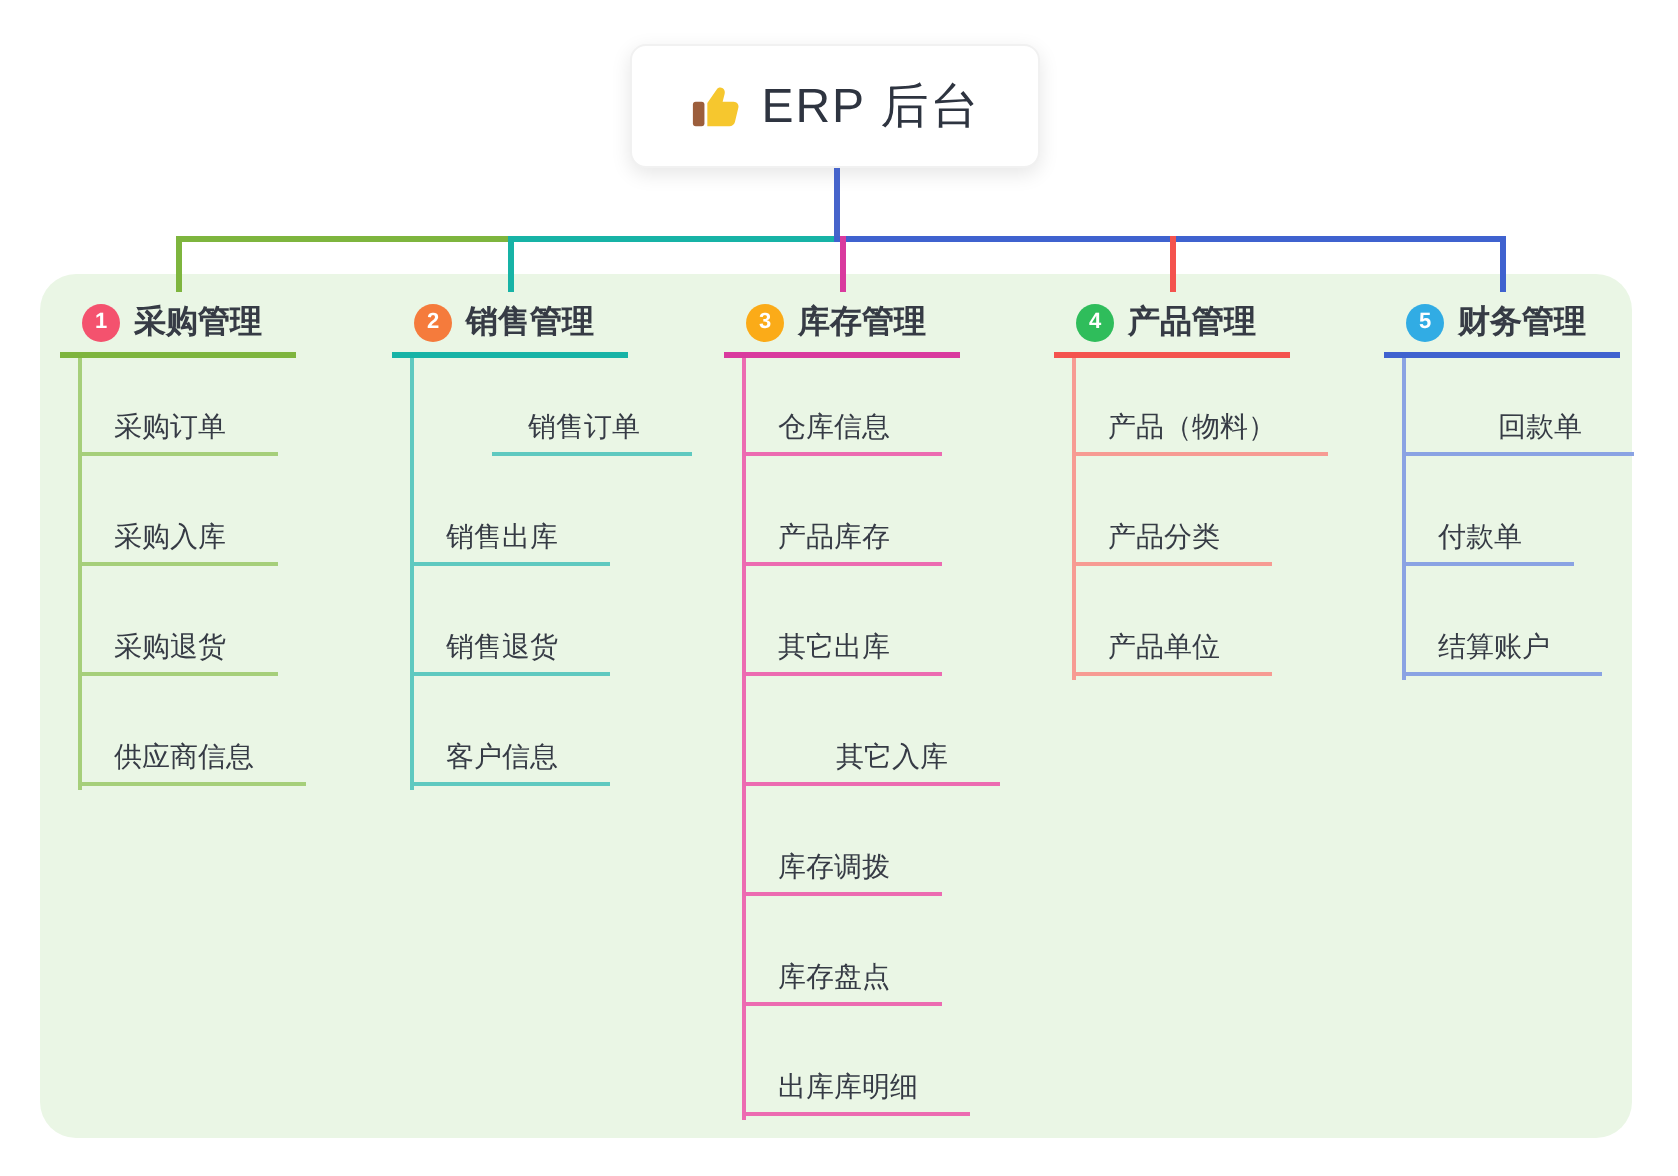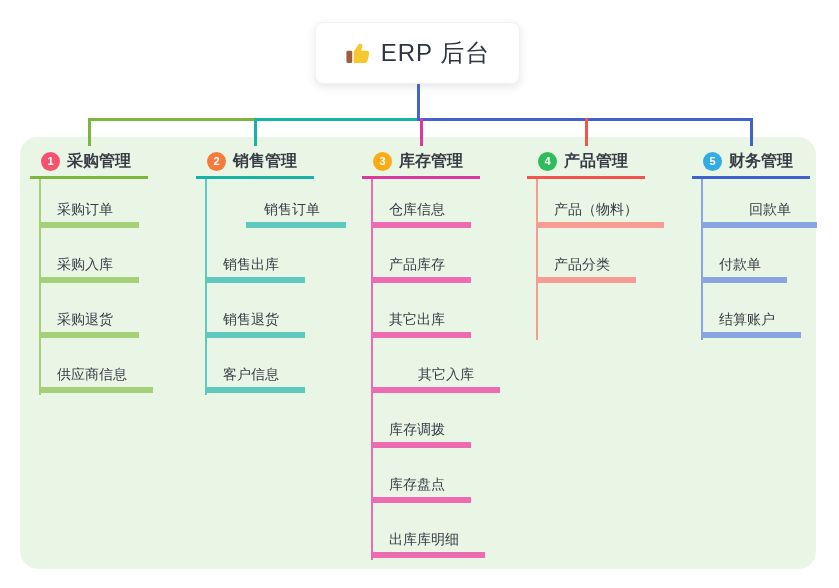--- a/index.html
+++ b/index.html
@@ -32,21 +32,21 @@
   .badge{
     width:19px;height:19px;border-radius:50%;flex:0 0 19px;
     display:flex;align-items:center;justify-content:center;
     color:#ffffff;font-size:11px;font-weight:700;line-height:1;
   }
   .children{position:absolute;left:9px;top:27px;}
   .trunk{position:absolute;left:0;top:6px;width:2px;}
   .child-row{height:55px;display:flex;align-items:flex-end;}
   .child-label{
     display:inline-block;white-space:nowrap;
-    padding:0 26px 5px 18px;border-bottom:6px solid #a3a3a3;
+    padding:0 26px 5px 18px;border-bottom:2px solid #a3a3a3;
     font-size:14px;color:#363b45;line-height:1.1;
   }
 </style>
 </head>
 <body>
 
 <div class="canvas">
   <div class="panel"></div>
 
   <div class="root-card">
@@ -147,20 +147,23 @@
           <span>产品管理</span>
         </div>
         <div class="children">
           <div class="trunk" style="background: rgb(247, 155, 147); height: 161px;"></div>
           <div class="child-row">
             <span class="child-label" style="border-bottom-color: rgb(247, 155, 147);">产品（物料）</span>
           </div>
           <div class="child-row">
             <span class="child-label" style="border-bottom-color: rgb(247, 155, 147); text-align: center;">产品分类</span>
           </div>
+          <div class="child-row">
+            <span class="child-label" style="border-bottom-color: rgb(247, 155, 147);">产品单位</span>
+          </div>
         </div>
       </div>
       <div class="branch" style="left: 692px;">
         <div class="branch-title" style="border-bottom-color: rgb(63, 98, 207);">
           <span class="badge" style="background: rgb(49, 172, 228);">5</span>
           <span>财务管理</span>
         </div>
         <div class="children">
           <div class="trunk" style="background: rgb(138, 163, 227); height: 161px;"></div>
           <div class="child-row">

